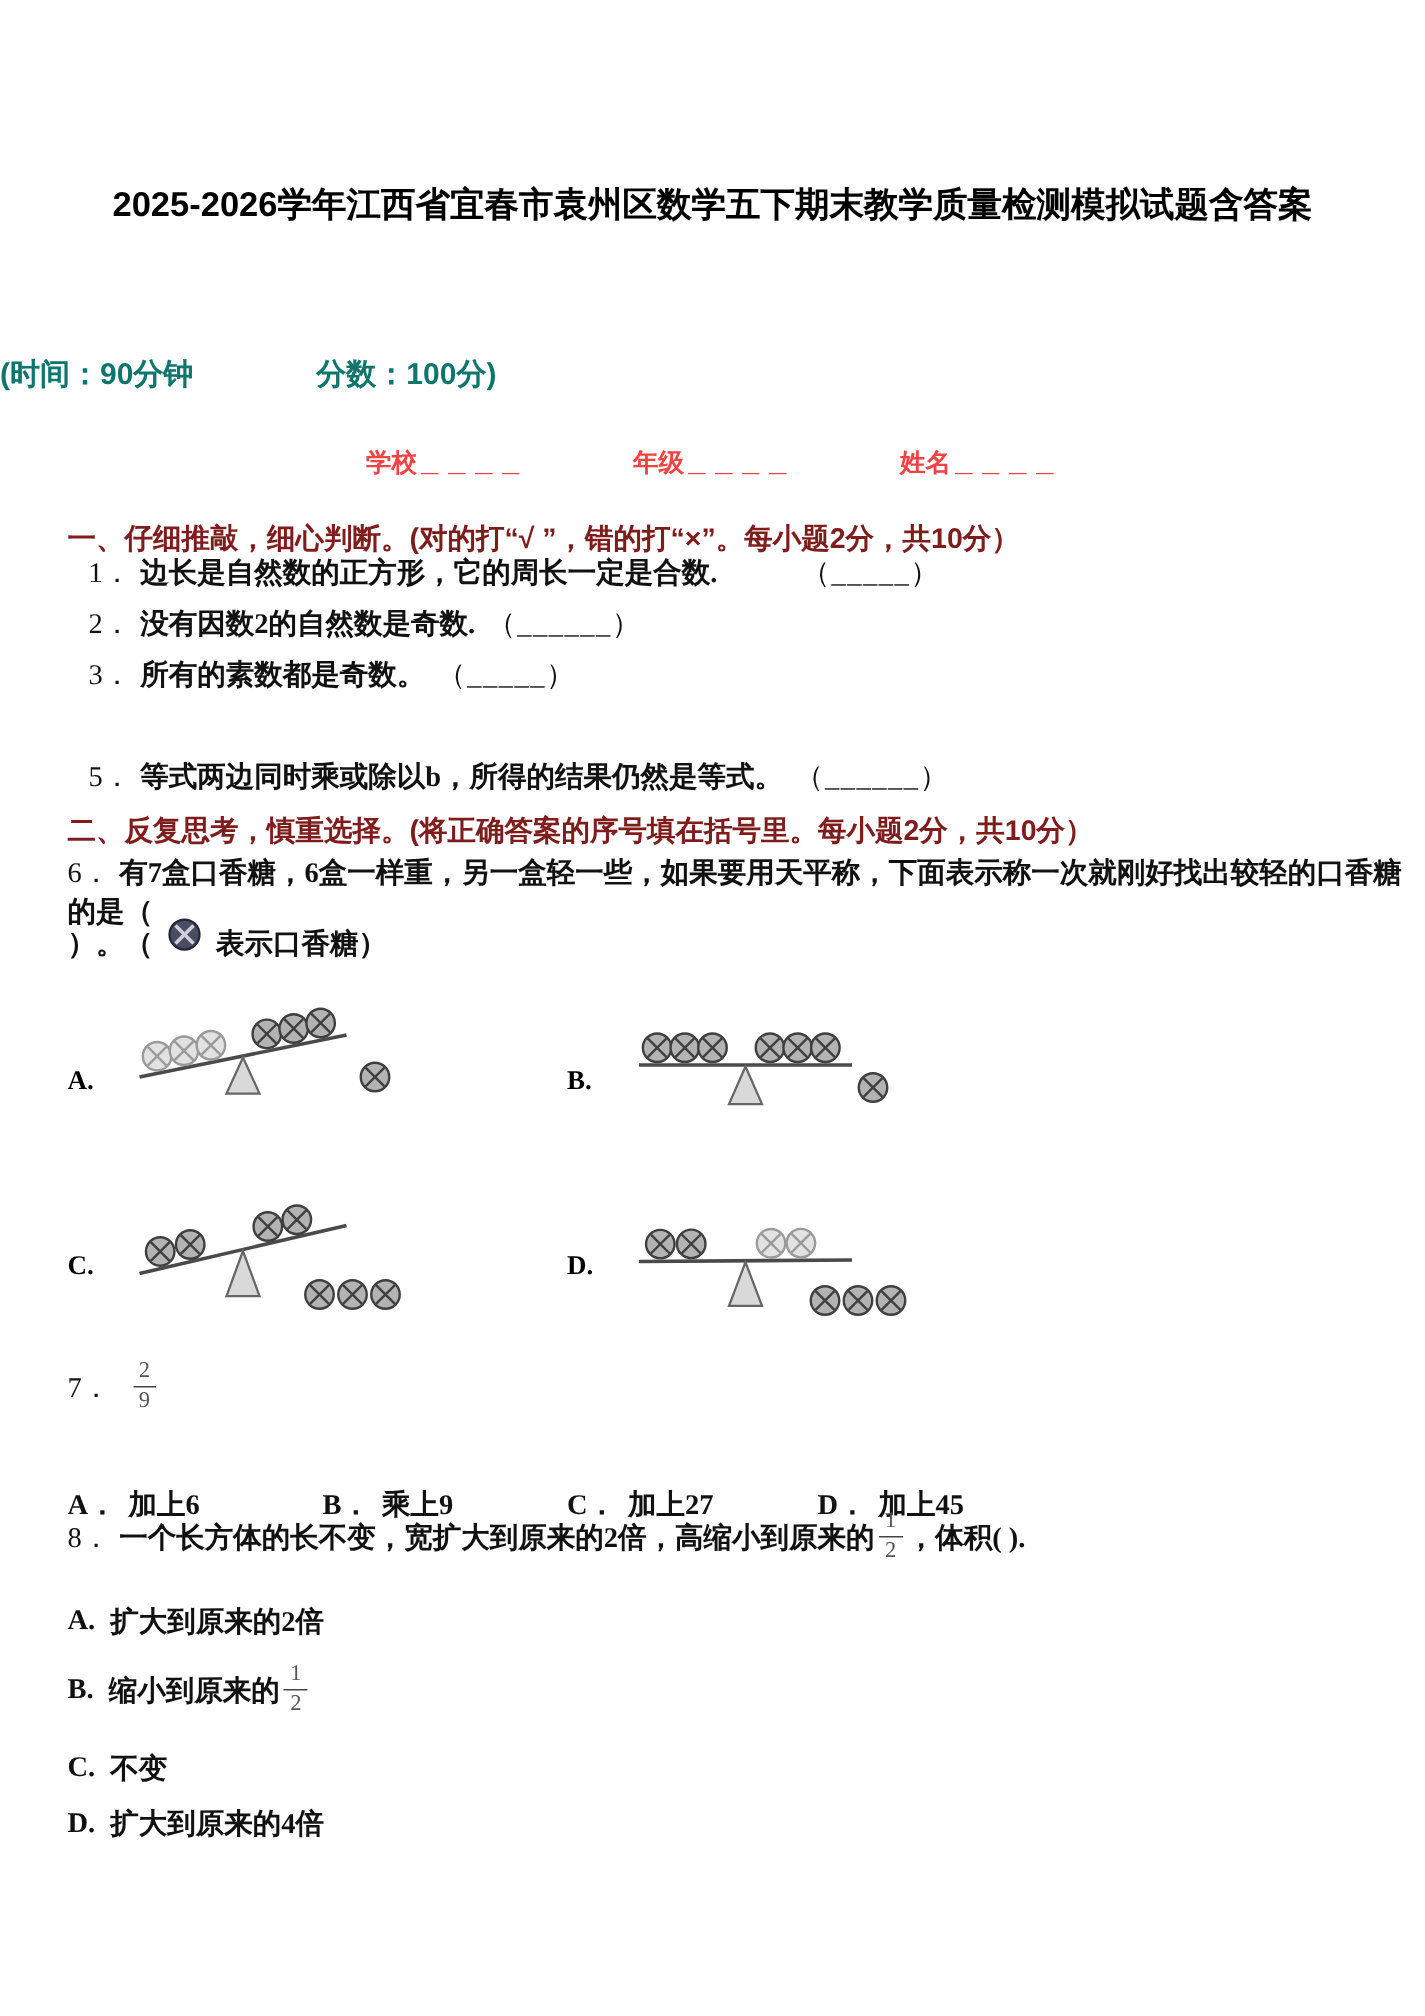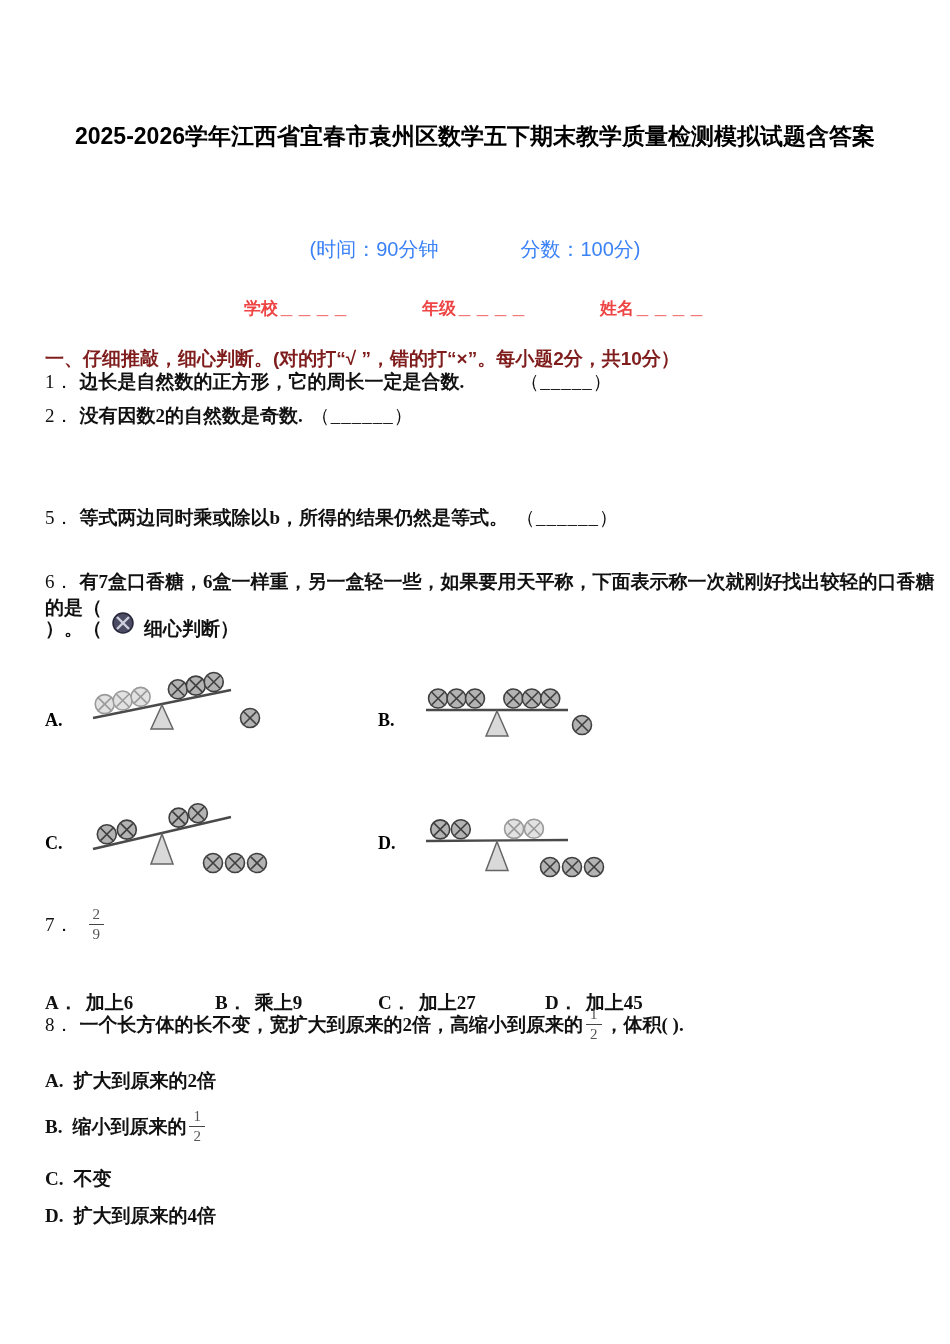--- a/index.html
+++ b/index.html
@@ -13,36 +13,36 @@
   }
   .title{
     position:absolute;top:106px;left:0;right:0;
     text-align:center;
     font-family:"Liberation Sans","DejaVu Sans",sans-serif;
     font-size:23px;font-weight:bold;color:#000;
     letter-spacing:0px;
   }
   .time-score{
     position:absolute;top:236px;left:0;right:0;
-    display:flex;justify-content:center;gap:82px;
+    display:flex;gap:82px;
     font-family:"Liberation Sans","DejaVu Sans",sans-serif;
-    font-size:20px;font-weight:normal;color:#3b82f6;
+    font-size:20px;font-weight:bold;color:#0f766e;
   }
   .student-line{
     position:absolute;top:297px;left:0;right:0;
     display:flex;justify-content:center;gap:72px;
     font-size:17px;font-weight:600;color:#ef4444;
   }
   .sec-head{
     position:absolute;left:45px;
     font-size:19px;font-weight:bold;color:#7f1d1d;
     font-family:"Liberation Sans","DejaVu Sans",sans-serif;
   }
   .q-row{
-    position:absolute;left:45px;
+    position:absolute;left:59px;
     font-size:19px;font-weight:600;color:#111;
     white-space:nowrap;
     text-align:center;
   }
   .q-num{font-weight:normal;margin-right:6px;}
   .blank{font-weight:normal;margin-left:8px;letter-spacing:1px;}
   .blank-wide{margin-left:56px;}
   .q6-line1{
     position:absolute;left:45px;top:569px;width:890px;
     font-size:19px;font-weight:600;color:#111;
@@ -118,37 +118,41 @@
   </div>
 
   <div class="sec-head" style="top:346px">一、仔细推敲，细心判断。(对的打“√ ”，错的打“×”。每小题2分，共10分）</div>
 
   <div class="q-row" style="top:369px">
     <span class="q-num">1．</span><span>边长是自然数的正方形，它的周长一定是合数.</span><span class="blank blank-wide">（_____）</span>
   </div>
   <div class="q-row" style="top:403px">
     <span class="q-num">2．</span><span>没有因数2的自然数是奇数.</span><span class="blank">（______）</span>
   </div>
+  <div class="q-row" style="top:437px">
+    <span class="q-num">3．</span><span>所有的素数都是奇数。</span><span class="blank">（_____）</span>
+  </div>
   <div class="q-row" style="top:505px">
     <span class="q-num">5．</span><span>等式两边同时乘或除以b，所得的结果仍然是等式。</span><span class="blank">（______）</span>
   </div>
 
+  <div class="sec-head" style="top:541px">二、反复思考，慎重选择。(将正确答案的序号填在括号里。每小题2分，共10分）</div>
 
   <div class="q6-line1">
     <span class="q-num">6．</span><span>有7盒口香糖，6盒一样重，另一盒轻一些，如果要用天平称，下面表示称一次就刚好找出较轻的口香糖的是（</span>
   </div>
 
   <div class="q6-line2">
     <span>）。（</span>
     <svg width="26" height="26" viewBox="0 0 26 26">
       <circle cx="13" cy="13" r="10" fill="#4b4b63" stroke="#26263a" stroke-width="1.5"></circle>
       <line x1="7" y1="7" x2="19" y2="19" stroke="#cfcfdd" stroke-width="2.4"></line>
       <line x1="7" y1="19" x2="19" y2="7" stroke="#cfcfdd" stroke-width="2.4"></line>
     </svg>
-    <span>细心判断）</span>
+    <span>表示口香糖）</span>
   </div>
 
   <div class="fig" style="left:45px;top:666px">
     <span class="fig-label r1">A.</span>
     <svg viewBox="0 0 200 82" width="212" height="82">
         <line x1="8" y1="52" x2="146" y2="24" stroke="#4a4a4a" stroke-width="2.4"></line>
         <polygon points="77,39 66,63 88,63" fill="#d9d9d9" stroke="#666" stroke-width="1.5"></polygon>
         <circle cx="19.73" cy="38.12" r="9.5" fill="#e2e2e2" stroke="#9a9a9a" stroke-width="1.6"></circle>
         <line x1="13.46" y1="31.849999999999998" x2="26" y2="44.39" stroke="#9a9a9a" stroke-width="1.6"></line>
         <line x1="13.46" y1="44.39" x2="26" y2="31.849999999999998" stroke="#9a9a9a" stroke-width="1.6"></line>

